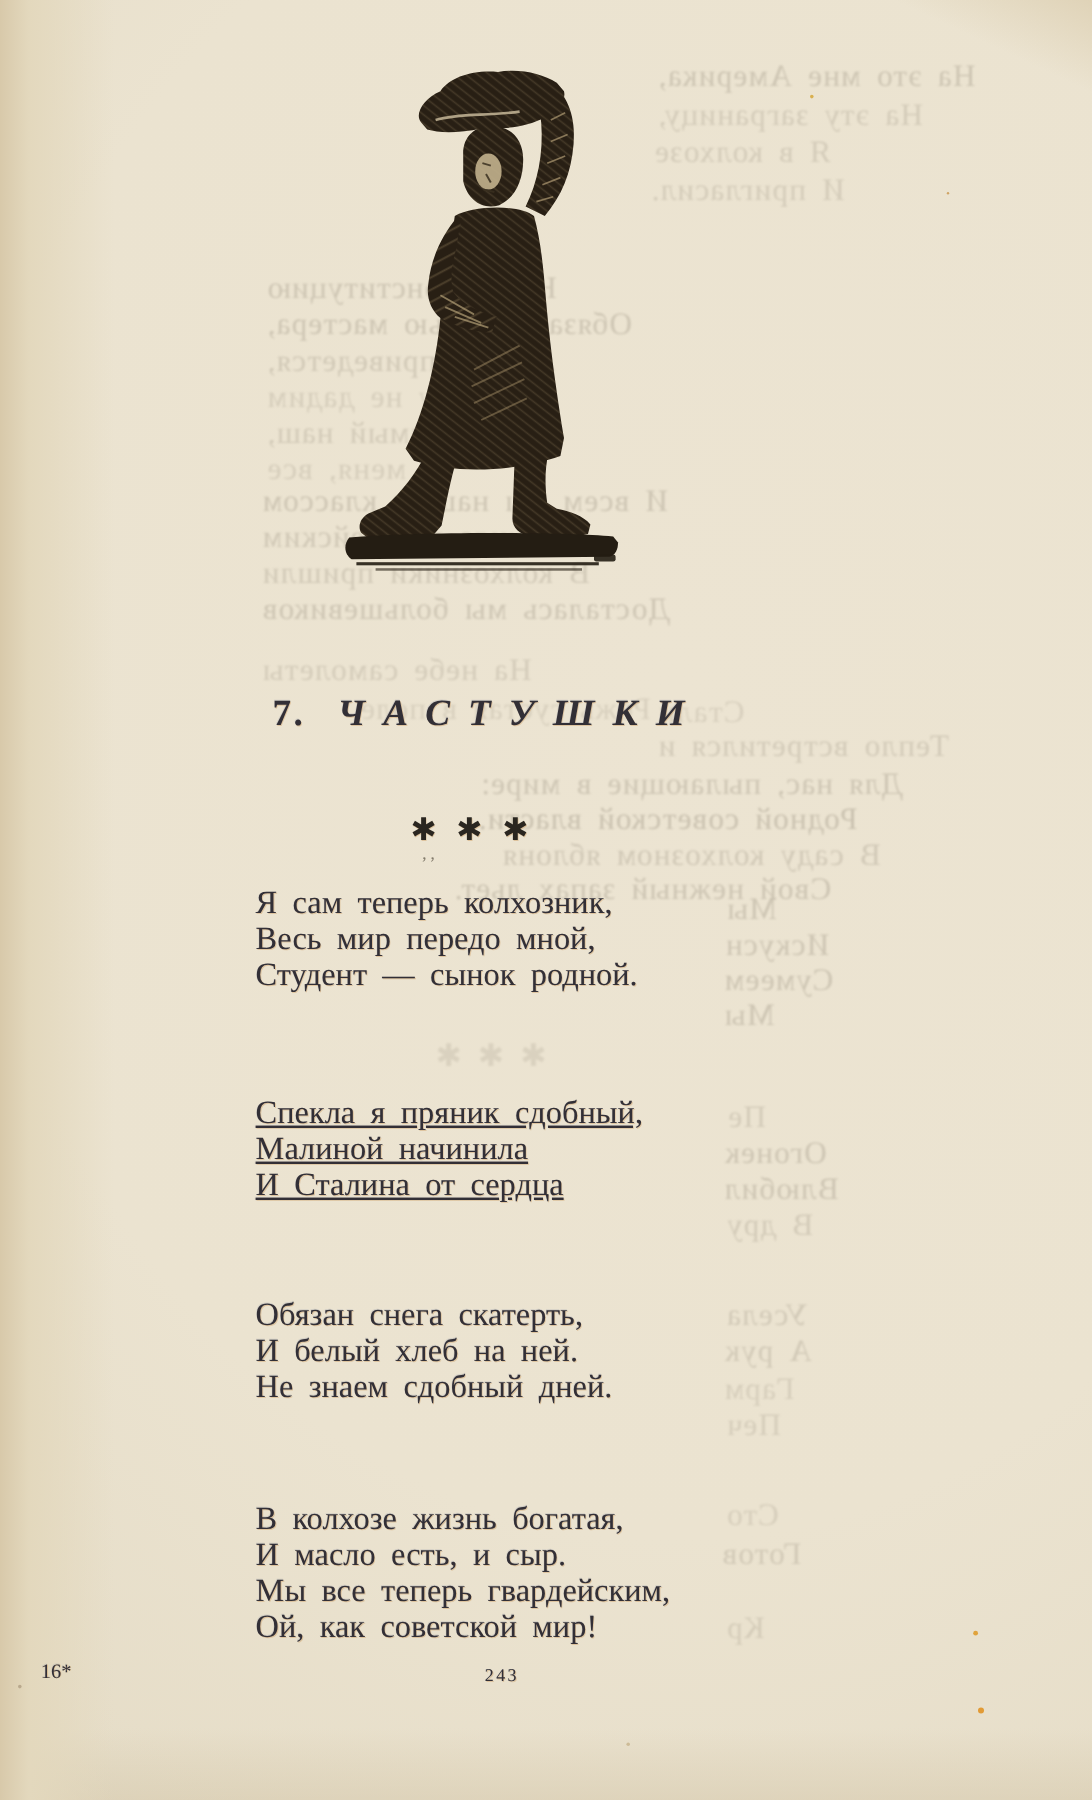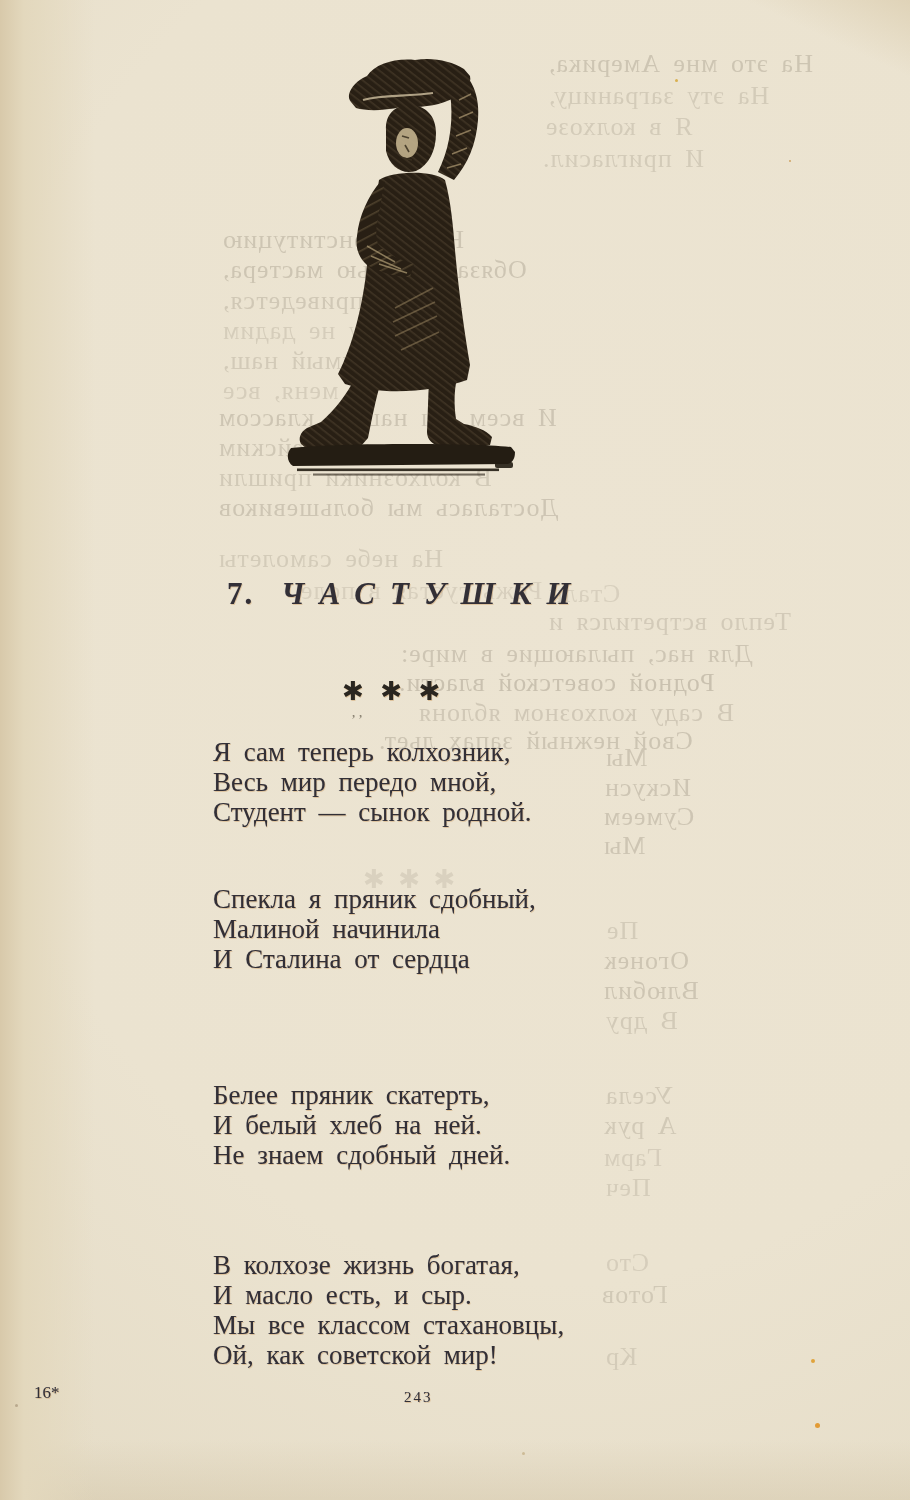--- a/index.html
+++ b/index.html
@@ -51,21 +51,21 @@
     color:#2a2620;
     text-shadow:0.6px 0.6px 0 rgba(190,120,35,0.3);
   }
   .smudge{
     position:absolute;top:704px;left:351px;
     font-size:15px;color:rgba(46,38,26,0.55);letter-spacing:2px;
     filter:blur(0.3px);
   }
   .stanza{position:absolute;left:213px;width:470px;}
   .stanza p{margin:0;font-size:27px;line-height:30px;word-spacing:6px;white-space:nowrap;}
-  .stanza-1{top:737px;} .stanza-2{top:884px;} .stanza-3{top:1080px;} .stanza-4{top:1250px;}
+  .stanza-1{top:737px;} .stanza-2{top:912px;text-decoration:underline;} .stanza-3{top:1080px;} .stanza-4{top:1250px;}
   .signature{position:absolute;top:1383px;left:34px;font-size:17px;}
   .page-number{position:absolute;top:1389px;left:404px;font-size:15px;letter-spacing:2px;}
   
   .figure-wrap{position:absolute;top:50px;left:283px;width:240px;height:432px;}
   .speckle{position:absolute;border-radius:50%;pointer-events:none;}
 </style>
 </head>
 <body>
 
 <div class="page">
@@ -184,29 +184,29 @@
     <p>Студент — сынок родной.</p>
   </div>
 
   <div class="stanza stanza-2 print">
     <p>Спекла я пряник сдобный,</p>
     <p>Малиной начинила</p>
     <p>И Сталина от сердца</p>
   </div>
 
   <div class="stanza stanza-3 print">
-    <p>Белее пряник скатерть,</p>
+    <p>Обязан снега скатерть,</p>
     <p>И белый хлеб на ней.</p>
     <p>Не знаем сдобный дней.</p>
   </div>
 
   <div class="stanza stanza-4 print">
     <p>В колхозе жизнь богатая,</p>
     <p>И масло есть, и сыр.</p>
-    <p>Мы все классом стахановцы,</p>
+    <p>Мы все теперь гвардейским,</p>
     <p>Ой, как советской мир!</p>
   </div>
 
   <div class="signature print">16*</div>
   <div class="page-number print">243</div>
 
 <div class="speckle" style="left: 675px; top: 79px; width: 3px; height: 3px; background: rgb(217, 176, 80);"></div>
     <div class="speckle" style="left: 789px; top: 160px; width: 2px; height: 2px; background: rgb(207, 164, 101);"></div>
     <div class="speckle" style="left: 811px; top: 1359px; width: 4px; height: 4px; background: rgb(224, 163, 60);"></div>
     <div class="speckle" style="left: 815px; top: 1423px; width: 5px; height: 5px; background: rgb(226, 155, 53);"></div>

